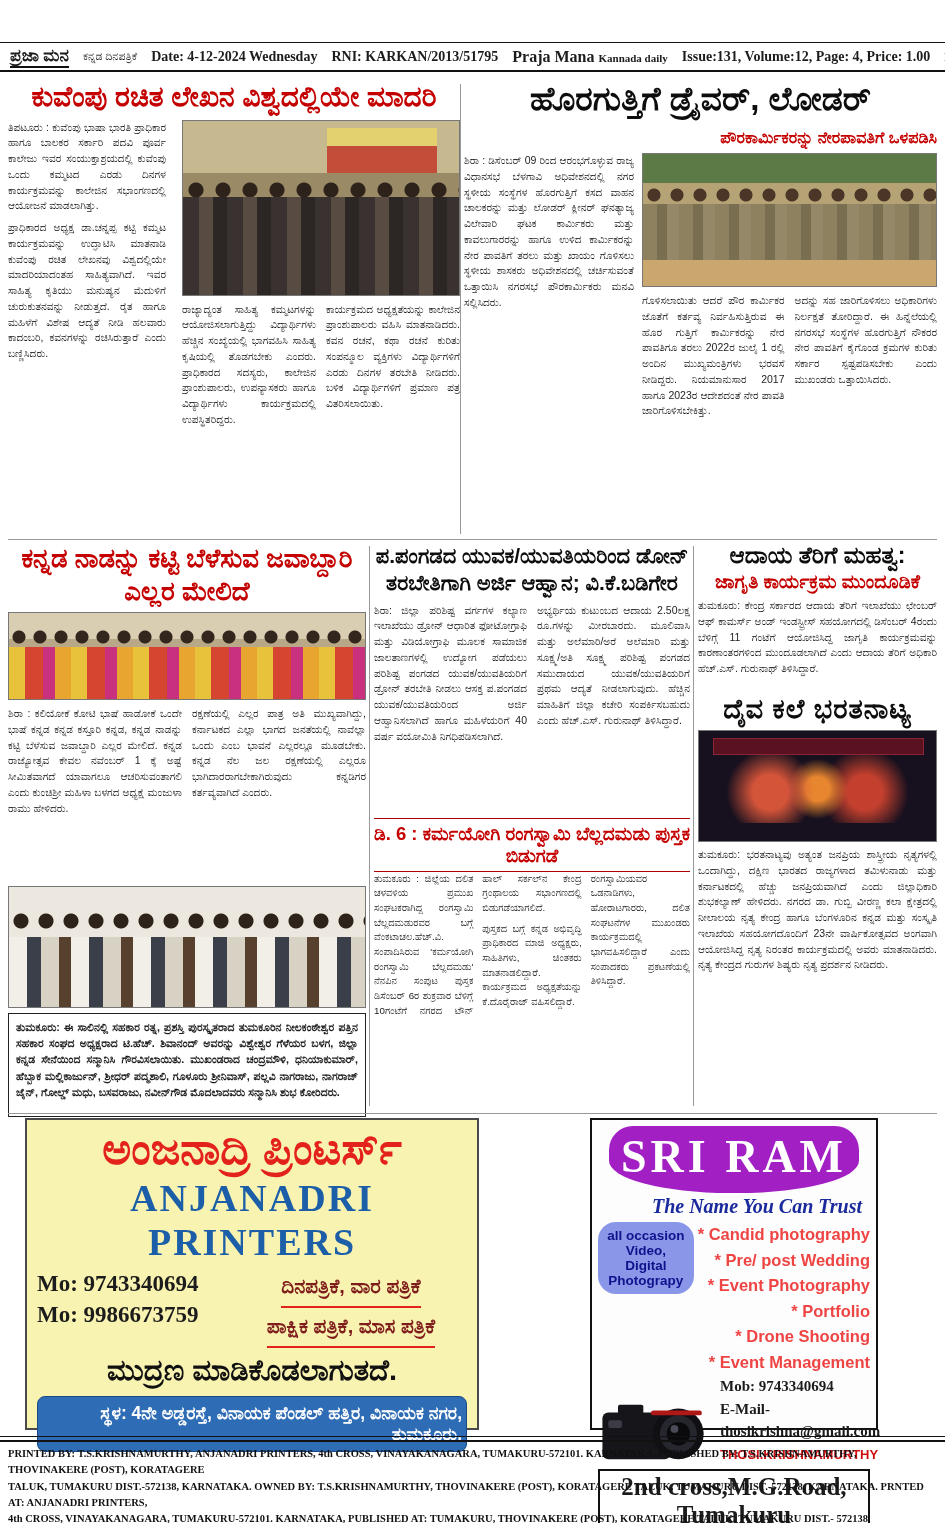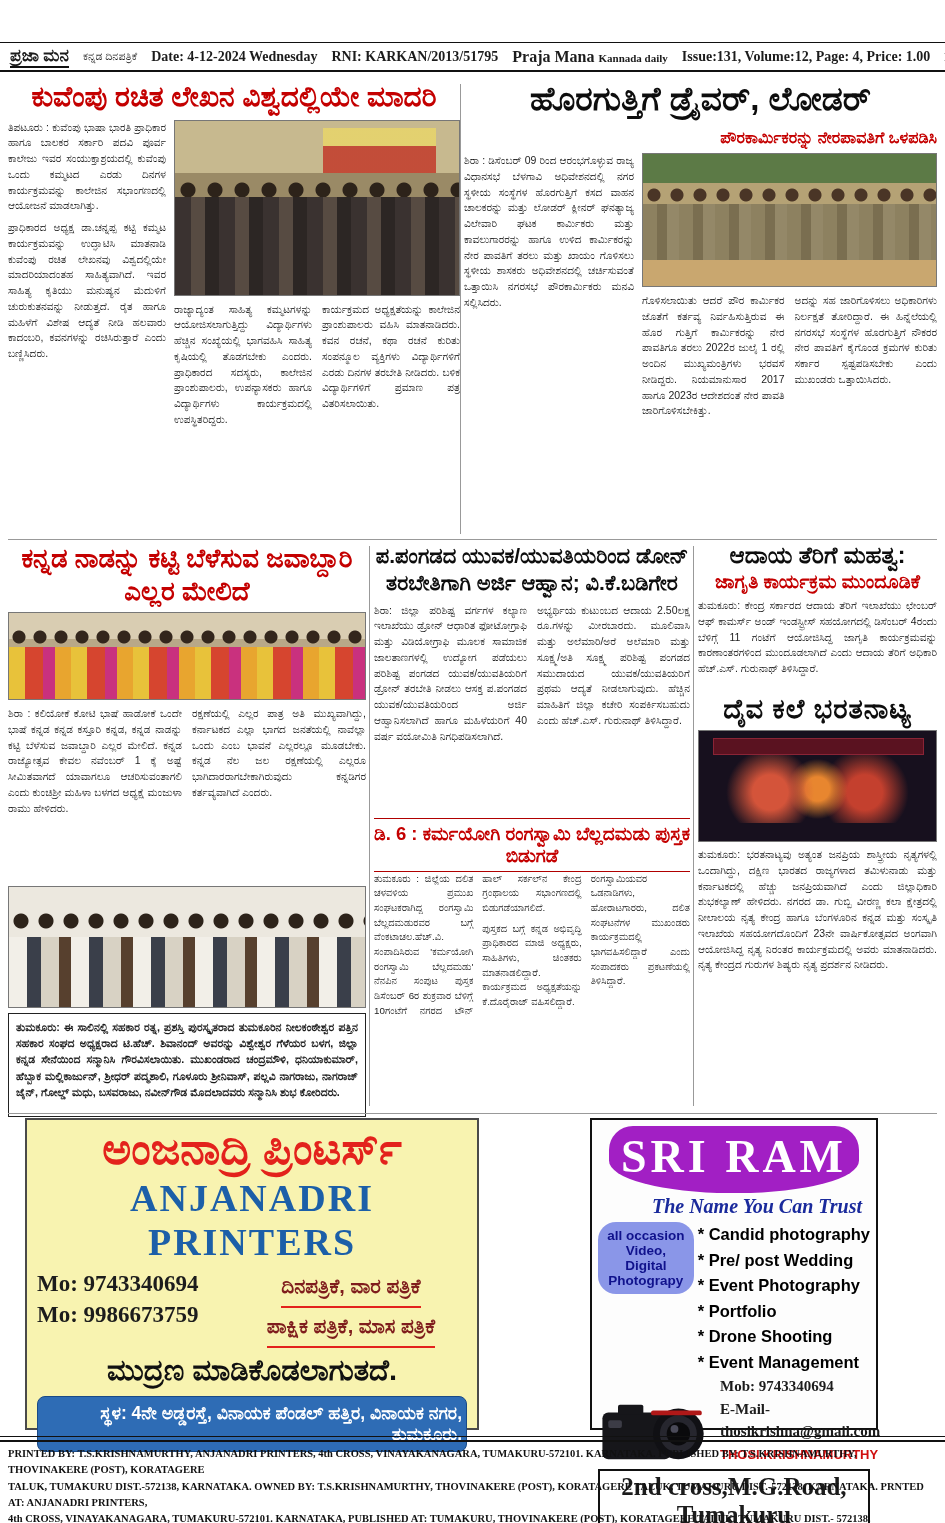--- a/index.html
+++ b/index.html
@@ -57,21 +57,21 @@
   .ph-e{background:#17101e;}
   .ph-e .glow{position:absolute;left:10%;top:22%;width:80%;height:62%;
         background:radial-gradient(circle at 25% 55%,#d4543a 12%,transparent 30%),
                    radial-gradient(circle at 50% 50%,#e8862f 12%,transparent 30%),
                    radial-gradient(circle at 75% 55%,#c4402e 12%,transparent 30%);}
   .ph-e .strip{position:absolute;left:6%;top:6%;width:88%;height:14%;background:#5a1220;
         border:1px solid #8a2436;}
   
   .sec-a{left:8px;top:80px;width:452px;height:458px;}
   .sec-a .hl-red{font-size:28px;line-height:1.2;}
-  .a-flex{display:flex;gap:8px;margin-top:6px;height:412px;}
+  .a-flex{display:flex;gap:16px;margin-top:6px;height:412px;}
   .a-c1{width:158px;height:100%;}
   .a-right{flex:1;display:flex;flex-direction:column;gap:6px;}
   .a-right .photo{height:176px;}
   .a-right .cols2{height:224px;}
   
   .sec-b{left:464px;top:80px;width:473px;height:458px;}
   .sec-b .hl-black{font-size:33px;line-height:1.15;}
   .sec-b .hl-red{font-size:16px;line-height:1.2;margin-top:10px;text-align:right;}
   .b-flex{display:flex;gap:8px;margin-top:6px;height:364px;}
   .b-c1{width:170px;height:100%;}
@@ -119,21 +119,21 @@
   .ad-sri{left:590px;top:1118px;width:288px;height:312px;background:#fdfdfd;
         border:2px solid #111;box-sizing:border-box;padding:4px 6px;position:absolute;}
   .sri-banner{width:92%;margin:2px auto 0;background:#a21fc4;color:#fff;text-align:center;
         font-family:"Liberation Serif",serif;font-weight:bold;font-size:46px;letter-spacing:4px;
         border-radius:24px 24px 48% 48%;padding:4px 0 10px;}
   .sri-tag{color:#1a2a9c;font-family:"Liberation Serif",serif;font-style:italic;font-weight:bold;
         font-size:20px;text-align:right;padding-right:8px;margin-top:2px;}
   .sri-mid{display:flex;margin-top:4px;gap:4px;}
   .sri-pill{background:#8a96e8;color:#10128c;font-weight:bold;font-size:13.5px;text-align:center;
         border-radius:18px;padding:6px 8px;height:fit-content;width:128px;}
-  .sri-services{color:#000000;font-weight:bold;font-size:16.5px;line-height:1.55;white-space:nowrap;}
+  .sri-services{color:#ef4444;font-weight:bold;font-size:16.5px;line-height:1.55;white-space:nowrap;text-align:right;}
   .sri-bottom{display:flex;align-items:flex-end;gap:6px;}
   .sri-cam{width:118px;height:74px;flex:none;margin-left:-2px;}
   .sri-contact{font-family:"Liberation Serif",serif;font-weight:bold;font-size:15px;line-height:1.5;}
   .sri-contact .credit{color:#d01010;font-family:"Liberation Sans",sans-serif;font-size:13px;}
   .sri-addr{border:2px solid #111;margin-top:4px;text-align:center;
         font-family:"Liberation Serif",serif;font-weight:bold;font-size:25px;padding:2px 0;}
   
   .foot-rule1{position:absolute;left:0;right:0;top:1436px;height:1px;background:#111;}
   .foot-rule2{position:absolute;left:0;right:0;top:1440px;height:2px;background:#111;}
   .footer{position:absolute;left:8px;top:1446px;width:929px;

